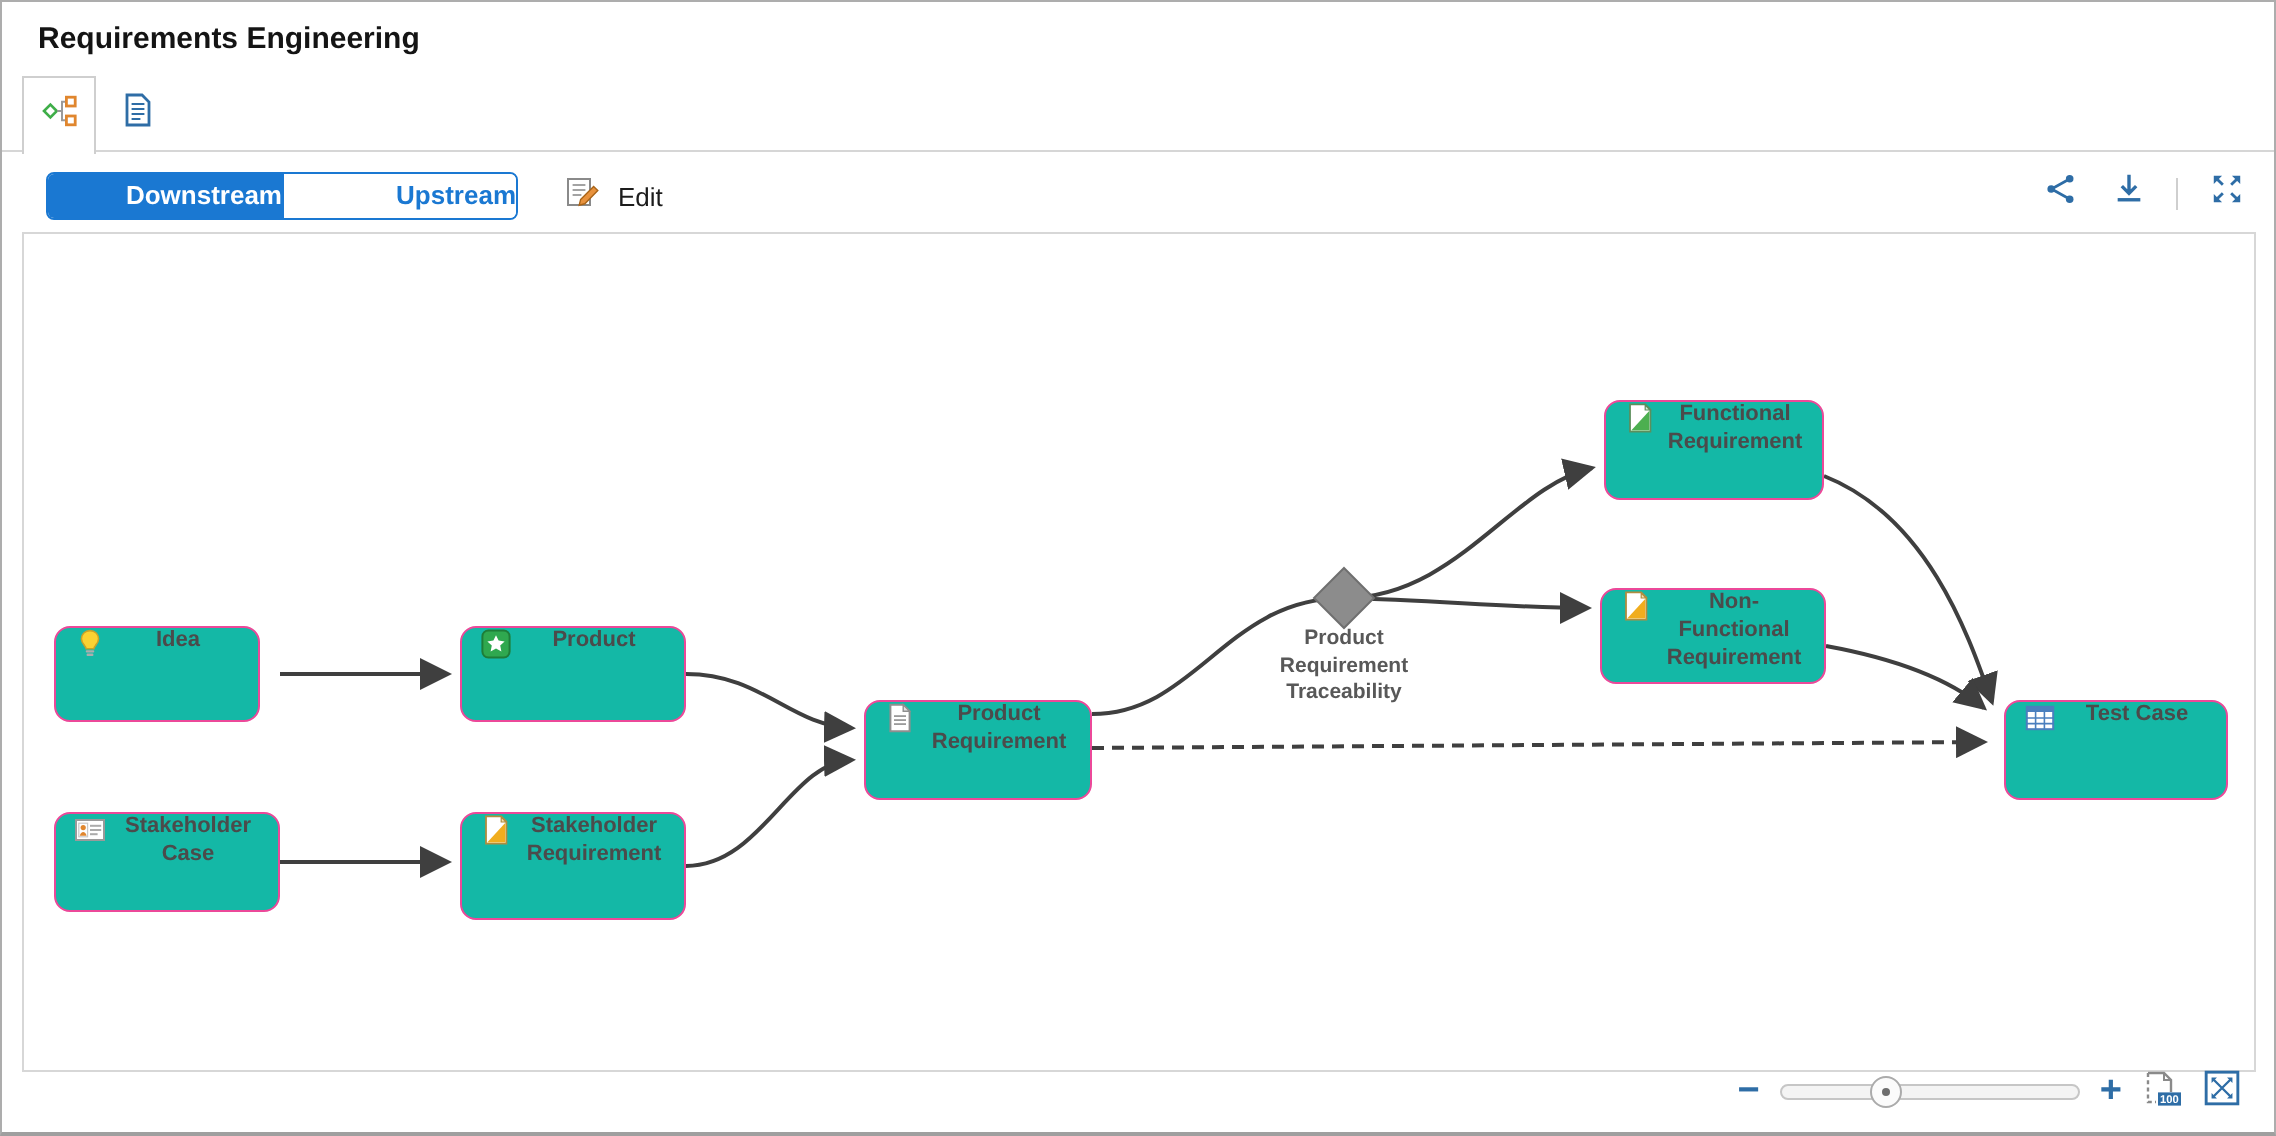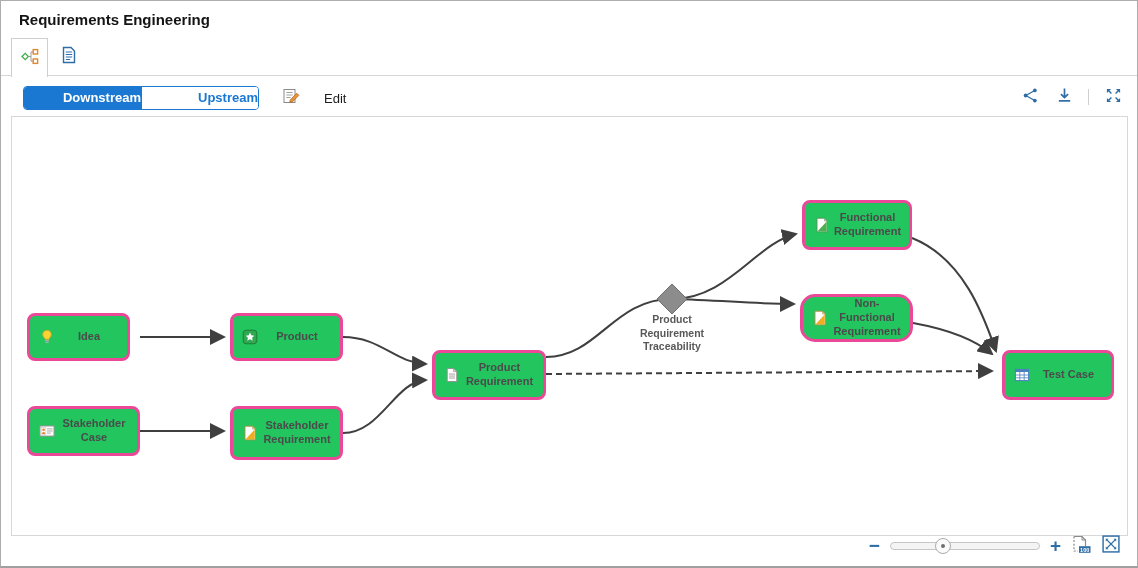--- a/index.html
+++ b/index.html
@@ -24,33 +24,33 @@
     border:1px solid #cfcfcf; border-bottom:none; z-index:2;
   }
   .tab.inactive { left:52px; width:32px; }
   .toolbar { position:absolute; left:0; top:82px; width:100%; height:32px; }
   .segmented { position:absolute; left:22px; top:3px; height:24px; display:flex; border-radius:4px; overflow:hidden; border:1px solid #1a78d2; }
   .seg-btn {
     width:117px; height:22px; font-size:13px; font-weight:bold; line-height:22px; text-align:right; cursor:pointer;
   }
   .seg-btn.selected { background:#1a78d2; color:#fff; }
   .seg-btn.unselected { background:#fff; color:#1a78d2; border-left:1px solid #1a78d2; }
-  .edit-btn { position:absolute; left:281px; top:3px; height:24px; display:flex; align-items:center; gap:24px; cursor:pointer;text-align:center; }
+  .edit-btn { position:absolute; left:281px; top:3px; height:24px; display:flex; align-items:center; gap:9px; cursor:pointer;text-align:center; }
   .edit-label { font-size:13px; color:#1c1c1c; }
   .top-actions { position:absolute; right:14px; top:4px; display:flex; align-items:center; gap:14px; }
   .icon-btn { width:20px; height:20px; display:flex; align-items:center; justify-content:center; cursor:pointer; }
   .vsep { width:1px; height:16px; background:#cfcfcf; }
   .canvas {
     position:absolute; left:10px; top:115px; width:1117px; height:420px;
     border:1px solid #d7d7d7; background:#fff;
   }
   .edges { position:absolute; left:0; top:0; width:1117px; height:420px; }
   .node {
-    position:absolute; background:#22c55e; border:3px solid #ec4899; border-radius:8px;
-    display:flex; align-items:center; cursor:pointer;
+    position:absolute; background:#14b8a6; border:1px solid #ec4899; border-radius:8px;
+    display:flex; cursor:pointer;
   }
   .node-icon { flex:0 0 auto; margin-left:9px; width:16px; height:16px; }
   .node-label {
     flex:1 1 auto; text-align:center; font-size:11px; font-weight:bold; color:#4b4b4b;
     line-height:1.25; padding:0 6px 0 2px;
   }
   .diamond-label {
     position:absolute; left:600px; top:196px; width:120px; text-align:center;
     font-size:10.5px; font-weight:bold; color:#585858; line-height:1.3;
   }
@@ -236,21 +236,21 @@
       <span class="node-icon">
         <svg width="16" height="16" viewBox="0 0 16 16">
           <path d="M3 1.2h7.6l2.6 2.6v11H3z" fill="#fff" stroke="#5d8f5d" stroke-width=".9"></path>
           <path d="M12.7 4.4v9.9H3.6z" fill="#4caf50"></path>
           <path d="M10.6 1.6v2.4h2.4z" fill="#d8edd8" stroke="#5d8f5d" stroke-width=".6"></path>
         </svg>
       </span>
       <span class="node-label">Functional Requirement</span>
     </div>
 
-    <div class="node" style="left:788px;top:177px;width:113px;height:48px;border-radius:15px;">
+    <div class="node" style="left:788px;top:177px;width:113px;height:48px;">
       <span class="node-icon">
         <svg width="16" height="16" viewBox="0 0 16 16">
           <path d="M3 1.2h7.6l2.6 2.6v11H3z" fill="#fff" stroke="#b08d3f" stroke-width=".9"></path>
           <path d="M12.7 4.4v9.9H3.6z" fill="#f0ad1e"></path>
           <path d="M10.6 1.6v2.4h2.4z" fill="#f7e3b2" stroke="#b08d3f" stroke-width=".6"></path>
         </svg>
       </span>
       <span class="node-label">Non-Functional Requirement</span>
     </div>
 

